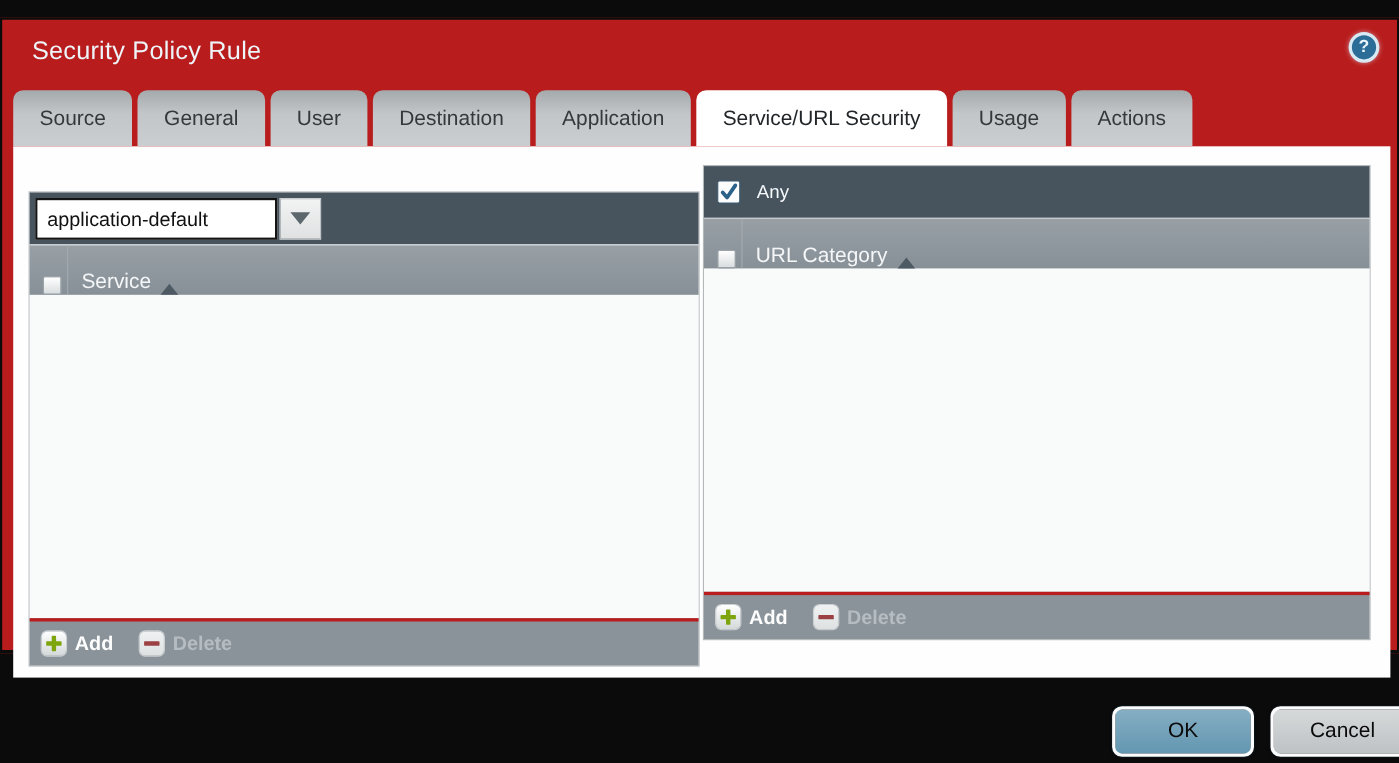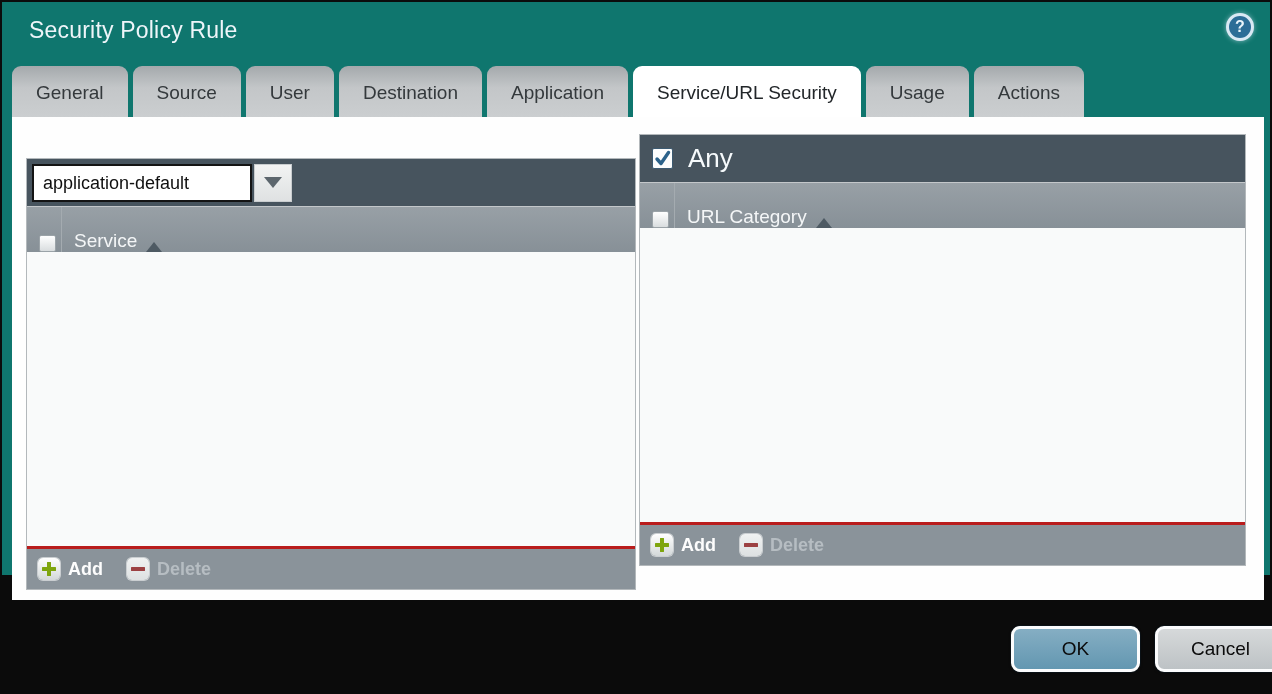--- a/index.html
+++ b/index.html
@@ -4,22 +4,22 @@
 <style>
   * { box-sizing: border-box; margin: 0; padding: 0; }
   html, body { width: 1272px; height: 694px; }
   body {
     font-family: "Liberation Sans", sans-serif;
     background: #0b0b0b;
     position: relative;
     overflow: hidden;
   }
   .dialog {
-    position: absolute; left: 0; top: 0; width: 1272px; height: 578px;
-    background: #0f766e;
+    position: absolute; left: 0; top: 16px; width: 1272px; height: 578px;
+    background: #b91c1c;
     border: 2px solid #0b0b0b; border-bottom-width: 3px;
   }
   
   .title {
     position: absolute; left: 27px; top: 15px;
     font-size: 23px; font-weight: 400; color: #eef5f9; letter-spacing: 0.2px;
   }
   .help-icon {
     position: absolute; top: 11px; right: 16px;
     width: 28px; height: 28px; border-radius: 50%;
@@ -84,21 +84,21 @@
     width: 17px; height: 17px; border-radius: 2px;
     background: linear-gradient(#ffffff, #d9dddf);
     border: 1px solid #9ba3a8; cursor: pointer; flex: 0 0 auto;
   }
   .cb-checked {
     width: 21px; height: 21px; border-radius: 2px;
     background: #fcfdfd; border: 1px solid #3c5a71;
     display: flex; align-items: center; justify-content: center;
     cursor: pointer; flex: 0 0 auto;
   }
-  .any-label { margin-left: 15px; color: #f6fafc; font-size: 26px; }
+  .any-label { margin-left: 15px; color: #f6fafc; font-size: 17px; }
   .ptop .cb-checked { margin-left: 12px; }
 
   .colhead {
     flex: 0 0 46px;
     background: linear-gradient(#98a0a6, #87909 7);
     background: linear-gradient(#98a0a6, #879097);
     border-top: 1px solid #c3c7ca;
     display: flex; align-items: flex-end; position: relative;
     color: #f4f6f7; font-size: 19px;
   }
@@ -142,22 +142,22 @@
 </style>
 </head>
 <body>
 
 <div class="dialog">
 
   <div class="title">Security Policy Rule</div>
   <div class="help-icon">?</div>
 
   <div class="tabs">
+    <div class="tab">Source</div>
     <div class="tab">General</div>
-    <div class="tab">Source</div>
     <div class="tab">User</div>
     <div class="tab">Destination</div>
     <div class="tab">Application</div>
     <div class="tab active">Service/URL Security</div>
     <div class="tab">Usage</div>
     <div class="tab">Actions</div>
   </div>
 
   <div class="content">
 

